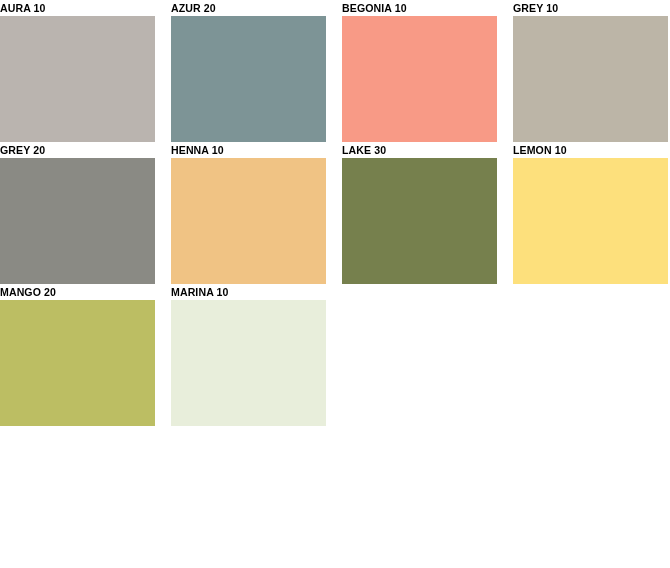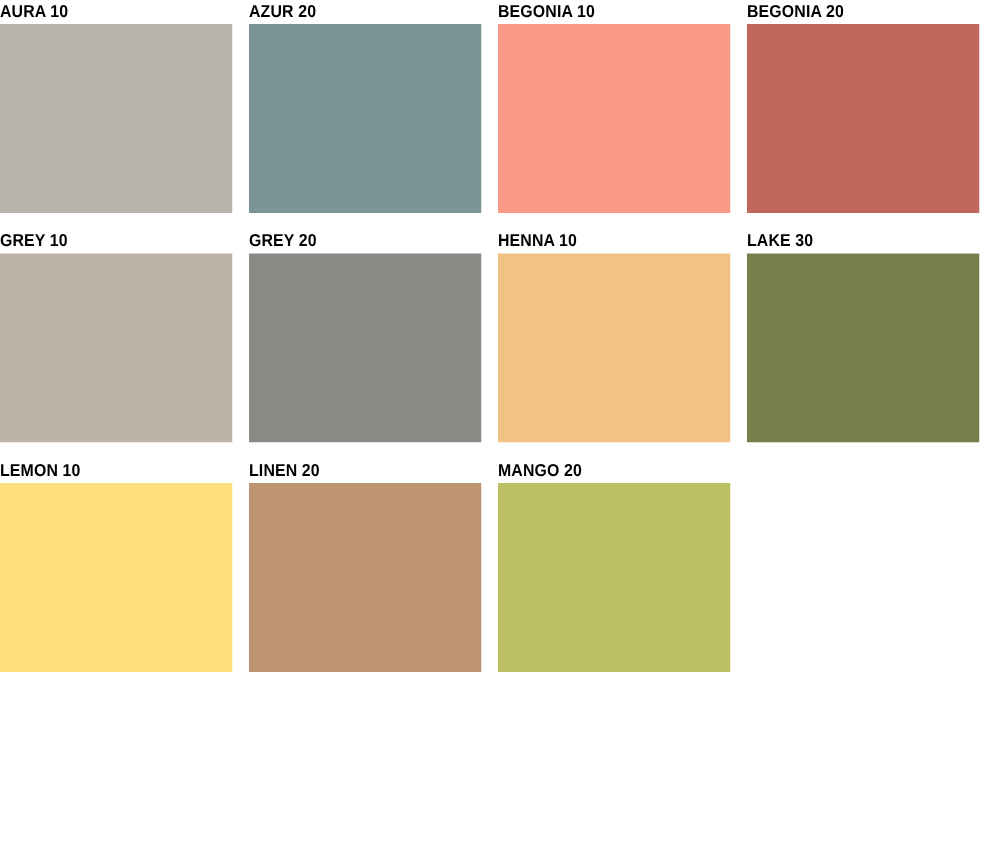--- a/index.html
+++ b/index.html
@@ -17,21 +17,20 @@
 
   #palette-grid {
     width: 580px;
     height: 568px;
     display: grid;
     grid-template-columns: repeat(4, 155px);
     grid-template-rows: repeat(4, 142px);
     column-gap: 16px;
     row-gap: 0px;
     box-sizing: border-box;
-    gap: 11px;
   }
 
   .swatch-cell {
     display: flex;
     flex-direction: column;
     width: 155px;
     height: 142px;
     overflow: hidden;
   }
 
@@ -67,44 +66,40 @@
     </div>
     <div class="swatch-cell">
       <div class="swatch-label">AZUR 20</div>
       <div class="swatch-chip" style="background-color: rgb(125, 148, 150);"></div>
     </div>
     <div class="swatch-cell">
       <div class="swatch-label">BEGONIA 10</div>
       <div class="swatch-chip" style="background-color: rgb(248, 154, 134);"></div>
     </div>
     <div class="swatch-cell">
-      <div class="swatch-label">BEGONIA 20</div>
-      <div class="swatch-chip" style="background-color: rgb(192, 104, 93);"></div>
-    </div>
-    <div class="swatch-cell">
       <div class="swatch-label">GREY 10</div>
       <div class="swatch-chip" style="background-color: rgb(188, 181, 167);"></div>
     </div>
     <div class="swatch-cell">
       <div class="swatch-label">GREY 20</div>
       <div class="swatch-chip" style="background-color: rgb(138, 138, 132);"></div>
     </div>
     <div class="swatch-cell">
       <div class="swatch-label">HENNA 10</div>
       <div class="swatch-chip" style="background-color: rgb(240, 195, 132);"></div>
     </div>
     <div class="swatch-cell">
       <div class="swatch-label">LAKE 30</div>
       <div class="swatch-chip" style="background-color: rgb(118, 128, 77);"></div>
     </div>
     <div class="swatch-cell">
       <div class="swatch-label">LEMON 10</div>
       <div class="swatch-chip" style="background-color: rgb(253, 224, 124);"></div>
     </div>
     <div class="swatch-cell">
-      <div class="swatch-label">LINEN 20</div>
-      <div class="swatch-chip" style="background-color: rgb(189, 149, 114);"></div>
+      <div class="swatch-label">MANGO 20</div>
+      <div class="swatch-chip" style="background-color: rgb(188, 190, 99);"></div>
     </div>
     <div class="swatch-cell">
-      <div class="swatch-label">MANGO 20</div>
-      <div class="swatch-chip" style="background-color: rgb(188, 190, 99);"></div>
+      <div class="swatch-label">MARINA 10</div>
+      <div class="swatch-chip" style="background-color: rgb(232, 238, 219);"></div>
     </div>
   </div>
 
 </body></html>

